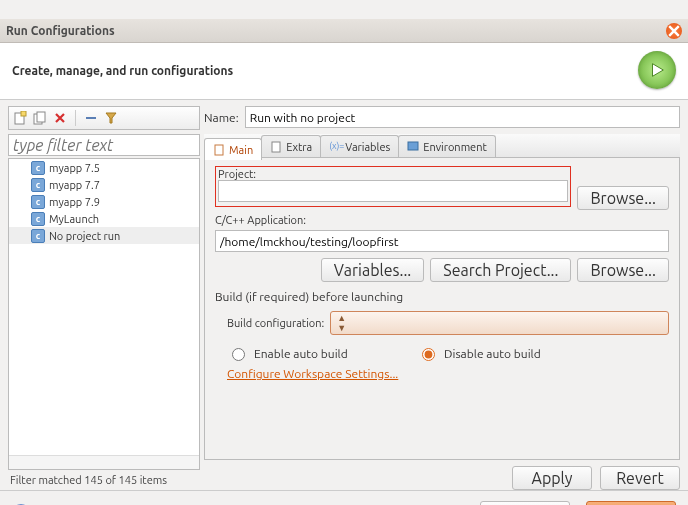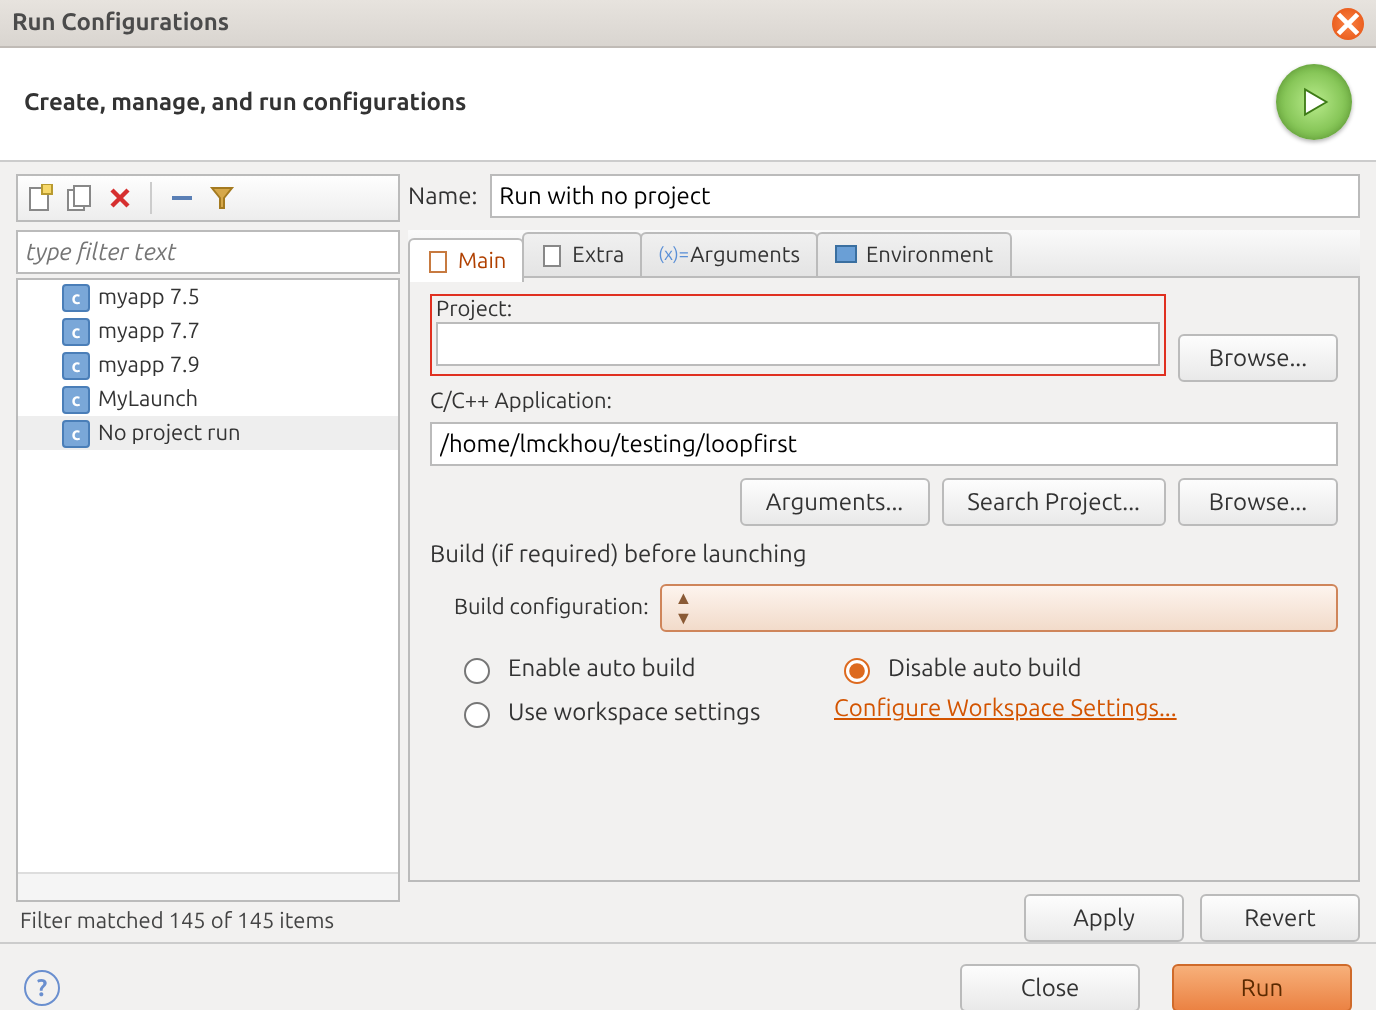--- a/index.html
+++ b/index.html
@@ -1,51 +1,51 @@
 <!DOCTYPE html>
 <html><head>
 <meta charset="utf-8">
 <style>
   * { box-sizing: border-box; font-family: "Ubuntu", "Segoe UI", Arial, sans-serif; }
   html, body { margin: 0; padding: 0; }
   body { width: 688px; height: 505px; background: #f2f1f0; font-size: 12px; color: #333; }
-  .titlebar { height: 24px; background: linear-gradient(#e7e3de,#d9d5d0); border-bottom: 1px solid #c0bbb6; display: flex; align-items: center; padding: 0 6px; }
+  .titlebar { height: 24px; background: linear-gradient(#e7e3de,#d9d5d0); border-bottom: 1px solid #c0bbb6; display: flex; align-items: center; padding: 0 6px; margin-top: 19px; }
   .titlebar .title { font-weight: bold; color: #4b4b4b; flex: 1; font-size: 12px; }
   .titlebar .closebtn { width: 16px; height: 16px; border-radius: 8px; background: radial-gradient(#fa8144,#e55211); color:#fff; font-size:10px; display:flex; align-items:center; justify-content:center; cursor:pointer; }
   .header { background: #fff; padding: 8px 12px 10px; border-bottom: 1px solid #ccc; display:flex; align-items:center; }
   .header h2 { margin: 0; font-size: 12px; font-weight: bold; color:#333; flex:1; }
   .runicon { width: 38px; height: 38px; border-radius: 19px; background: radial-gradient(#b8eb8b,#5fa82f); display:flex; align-items:center; justify-content:center; box-shadow: inset 0 0 4px rgba(0,0,0,0.2), 0 1px 2px rgba(0,0,0,0.3); }
   .runicon svg { width:18px; height:18px; }
   .mainrow { display:flex; height: 390px; padding: 6px 8px 0 8px; gap: 4px; }
   .sidebar { width: 192px; display:flex; flex-direction:column; }
   .toolbar { height: 24px; border:1px solid #bbb; background: linear-gradient(#fefefe,#ededed); display:flex; align-items:center; padding:0 4px; gap:6px; }
   .tb-divider { width:1px; height:16px; background:#ccc; margin:0 2px; }
   .tb-icon { width:14px; height:14px; display:flex; align-items:center; justify-content:center; cursor:pointer; }
   .filterbox { margin-top:4px; }
-  .filterbox input { width:100%; height:22px; border:1px solid #bbb; padding:2px 4px; font-style:italic; color:#999; font-size:12px; }
+  .filterbox input { width:100%; height:22px; border:1px solid #bbb; padding:2px 4px; font-style:italic; color:#999; font-size:16px; }
   .tree { flex:1; border:1px solid #bbb; background:#fff; margin-top:2px; overflow:auto; position:relative; }
   .tree-item { display:flex; align-items:center; height:17px; padding-left:22px; gap:4px; cursor:pointer; font-size:11px;}
   .tree-item.selected { background:#eee; }
   .cicon { width:14px; height:14px; background:#7aa7d8; border:1px solid #4a7eb8; color:#fff; font-size:9px; font-weight:bold; display:flex; align-items:center; justify-content:center; border-radius:2px;}
   .scroll-hint { position:absolute; bottom:0; left:0; right:0; height:14px; background:#f5f5f5; border-top:1px solid #ddd;}
   .statusline { font-size:11px; color:#444; padding:4px 2px; }
   .content { flex:1; display:flex; flex-direction:column; }
   .namerow { display:flex; align-items:center; gap:6px; margin-bottom:6px; }
   .namerow label { font-size:12px; }
   .namerow input { flex:1; height:22px; border:1px solid #bbb; padding:2px 4px; font-size:12px;}
   .tabs { display:flex; border-bottom:1px solid #bbb; background:linear-gradient(#fafafa,#e8e8e8); height:24px; align-items:flex-end; }
   .tab { height:22px; padding:0 8px; border:1px solid #bbb; border-bottom:none; margin-right:-1px; background:linear-gradient(#f0f0f0,#e4e4e4); display:flex; align-items:center; gap:4px; font-size:11px; cursor:pointer; border-radius:3px 3px 0 0;}
   .tab.active { background:#fff; color:#b04000; position:relative; top:3px;margin-top:44px; }
   .tab .ticon { width:12px; height:12px; }
   .tabbody { flex:1; border:1px solid #bbb; border-top:none; background:#f2f1f0; padding:8px 10px; display:flex; flex-direction:column; gap:4px; overflow:auto;}
   .label { font-size:11px; color:#333; }
   .redbox { border: 1.5px solid #e03020; padding: 1px 2px 4px 2px;}
   .fieldinput { width:100%; height:22px; border:1px solid #bbb; background:#fff; padding:2px 4px; font-size:12px;}
   .fieldrow { display:flex; gap:6px; align-items:center; }
-  .btn { height:24px; min-width:80px; border:1px solid #bbb; background:linear-gradient(#fdfdfd,#e9e9e9); border-radius:3px; font-size:12px; color:#333; cursor:pointer; padding:0 12px;}
+  .btn { height:24px; min-width:80px; border:1px solid #bbb; background:linear-gradient(#fdfdfd,#e9e9e9); border-radius:3px; font-size:16px; color:#333; cursor:pointer; padding:0 12px;}
   .btn.orange { background:linear-gradient(#f7b07a,#eb8243); border-color:#cf6a2a; color:#5b2a00; }
   .section-title { font-size:12px; color:#333; margin-top:4px; }
   .select { flex:1; height:24px; border:1px solid #cf855a; background:linear-gradient(#fdf4ee,#f2dbca); border-radius:3px; font-size:12px; color:#555; padding:2px 6px; display:flex; align-items:center; justify-content:space-between;}
   .radiogrid { display:grid; grid-template-columns: 190px 1fr; row-gap:6px; margin-top:6px; margin-left:12px;}
   .radio { display:flex; align-items:center; gap:6px; font-size:12px; color:#333; }
   .radio input { accent-color:#dd6a1f; }
   .link { color:#d35400; text-decoration:underline; font-size:12px; cursor:pointer; }
   .applyrow { display:flex; justify-content:flex-end; gap:8px; padding:6px 0 0 0;}
   .footer { border-top:1px solid #ccc; padding:10px 12px; display:flex; align-items:center; }
   .help { width:18px; height:18px; border-radius:9px; border:1.5px solid #6a8fcf; color:#6a8fcf; display:flex; align-items:center; justify-content:center; font-size:12px; font-weight:bold; cursor:pointer;}
@@ -147,21 +147,21 @@
           <span>Main</span>
         </div>
       <div class="tab">
           <span class="ticon"><svg viewBox="0 0 12 12">
               <rect x="2" y="1" width="8" height="10" fill="#fff" stroke="#888"></rect>
             </svg></span>
           <span>Extra</span>
         </div>
       <div class="tab">
           <span class="ticon" style="color:#5a8fd6; font-size:9px;">(x)=</span>
-          <span>Arguments</span>
+          <span>Variables</span>
         </div>
       <div class="tab">
           <span class="ticon"><svg viewBox="0 0 12 12">
               <rect x="1" y="1" width="10" height="8" fill="#6a9fd6" stroke="#3a6fa0"></rect>
             </svg></span>
           <span>Environment</span>
         </div>
     </div>
     <div class="tabbody">
       <div class="fieldrow" style="align-items:flex-start;">
@@ -170,45 +170,41 @@
           <input class="fieldinput" type="text" value="" style="">
         </div>
         <div style="display:flex; align-items:flex-end; height:44px;">
           <button class="btn">Browse...</button>
         </div>
       </div>
 
       <div class="label">C/C++ Application:</div>
       <input class="fieldinput" type="text" value="/home/lmckhou/testing/loopfirst" style="">
       <div class="right-buttons-row">
-        <button class="btn">Arguments...</button>
+        <button class="btn">Variables...</button>
         <button class="btn">Search Project...</button>
         <button class="btn">Browse...</button>
       </div>
 
       <div class="section-title">Build (if required) before launching</div>
       <div class="fieldrow" style="margin-left:12px; margin-top:4px;">
         <span class="label">Build configuration:</span>
         <div class="select">
           <span style="font-size:9px; color:#8a5a35;">▲<br>▼</span>
         </div>
       </div>
       <div class="radiogrid">
         <label class="radio">
             <input type="radio" name="bb" style="">
             <span>Enable auto build</span>
           </label>
         <label class="radio">
             <input type="radio" name="bb" checked="" style="">
             <span>Disable auto build</span>
           </label>
-        <label class="radio">
-            <input type="radio" name="bb" style="">
-            <span>Use workspace settings</span>
-          </label>
         <span class="link">Configure Workspace Settings...</span>
       </div>
     </div>
     <div class="applyrow">
       <button class="btn">Apply</button>
       <button class="btn">Revert</button>
     </div>
   </div>
 </div>
 

